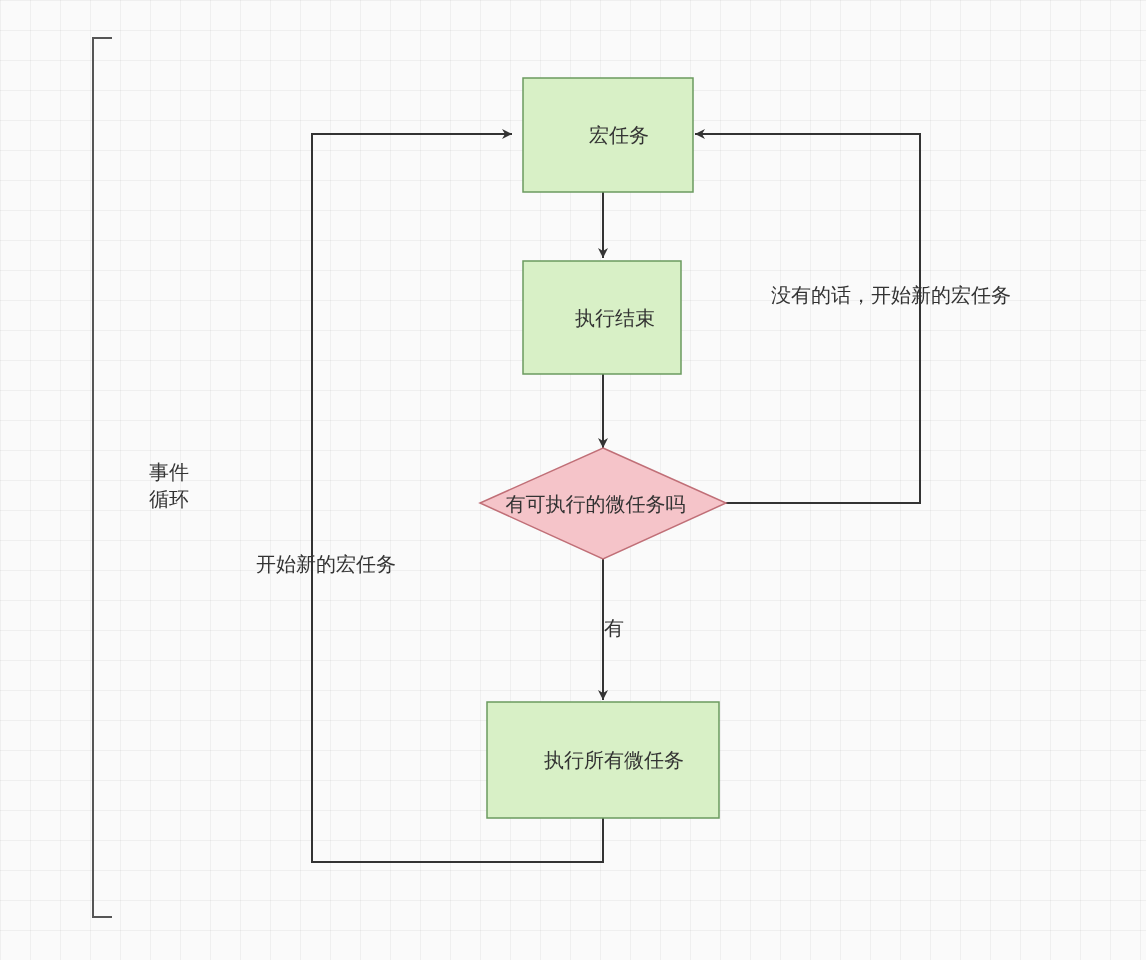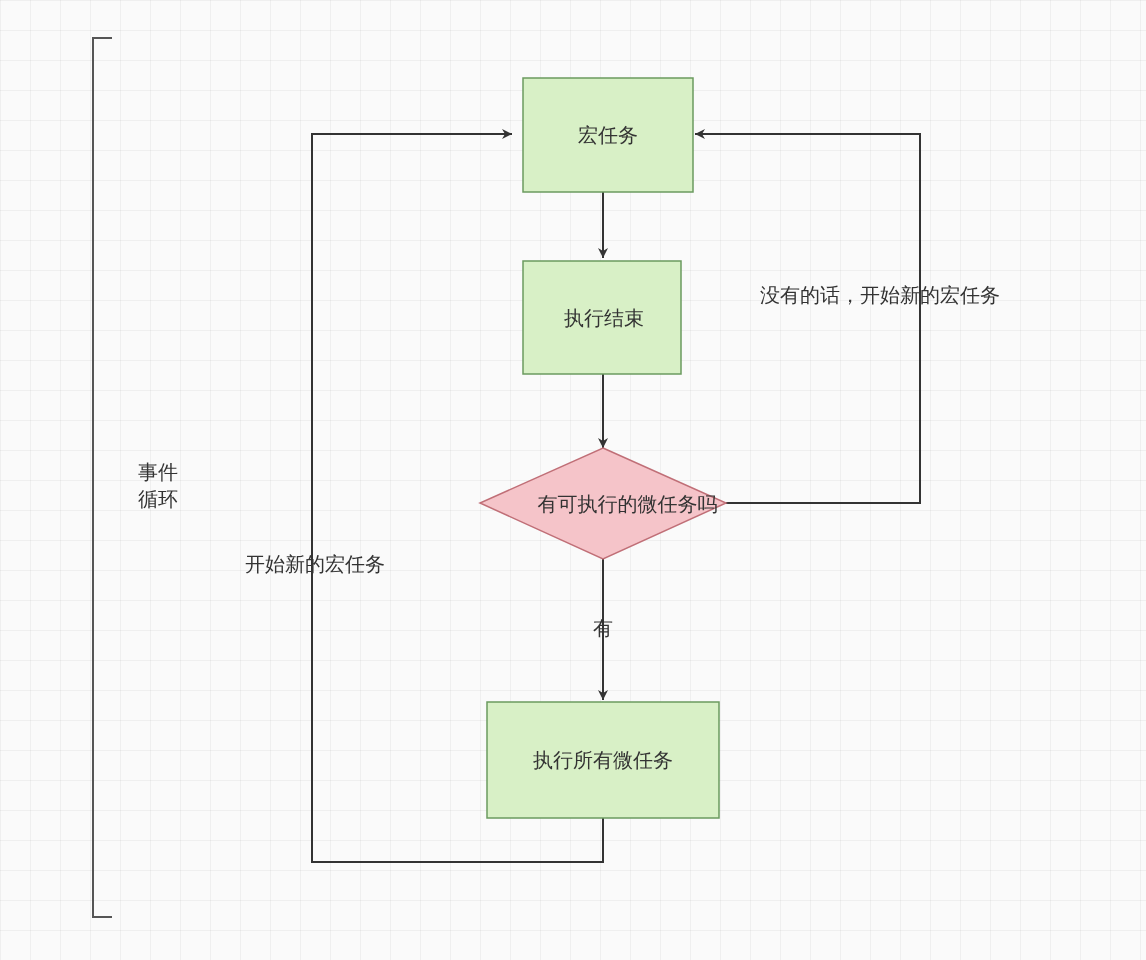--- a/index.html
+++ b/index.html
@@ -33,20 +33,21 @@
   .edge { stroke: #333; stroke-width: 2; fill: none; }
   .arrowhead { fill: #333; }
   .bracket { stroke: #555; stroke-width: 2; fill: none; }
   .label {
     position: absolute;
     color: #333;
     font-size: 20px;
     line-height: 1.35;
     text-align: center;
     pointer-events: none;
+    margin-left: 11px;
   }
   .node-label { font-size: 20px; }
 </style>
 </head>
 <body>
 
 <div class="canvas">
   <svg width="1146" height="960">
     <defs>
       <marker id="arrow" markerWidth="12" markerHeight="12" refX="10" refY="5" orient="auto" markerUnits="userSpaceOnUse">
@@ -85,19 +86,19 @@
     </g>
   </svg>
 
   <div class="label" style="left:128px; top:459px; width:60px;text-align:center;">
     <span>事件</span><br>
     <span>循环</span>
   </div>
 
   <div class="label node-label" style="left:523px; top:122px; width:170px;">宏任务</div>
   <div class="label node-label" style="left:523px; top:305px; width:162px;">执行结束</div>
-  <div class="label node-label" style="left:505px; top:491px; width:245px;">有可执行的微任务吗</div>
+  <div class="label node-label" style="left:462px; top:491px; width:245px;">有可执行的微任务吗</div>
   <div class="label node-label" style="left:487px; top:747px; width:232px;">执行所有微任务</div>
 
   <div class="label" style="left:585px; top:615px; width:36px;">有</div>
   <div class="label" style="left:225px; top:551px; width:180px;">开始新的宏任务</div>
   <div class="label" style="left:760px; top:282px; width:300px; text-align:left;">没有的话，开始新的宏任务</div>
 </div>
 
 </body></html>

